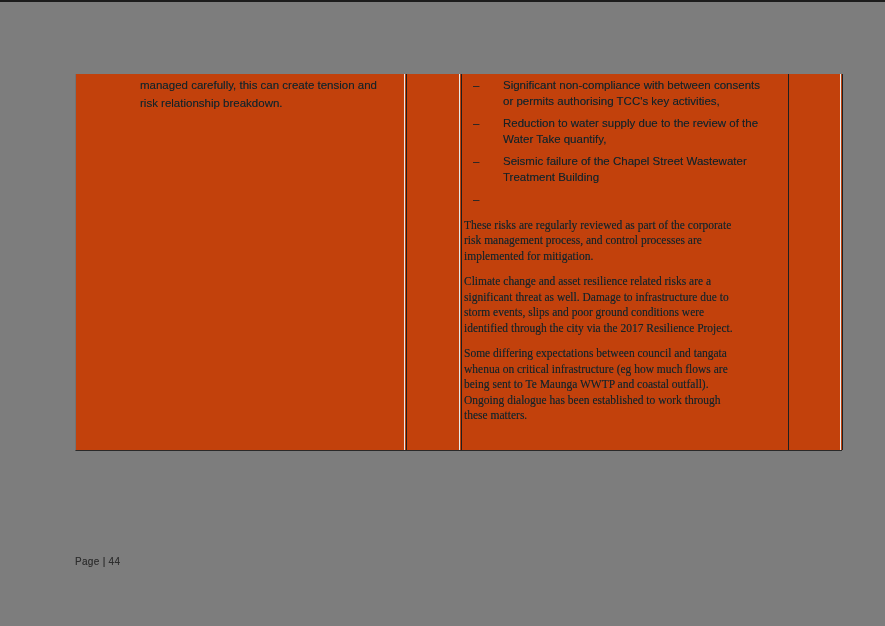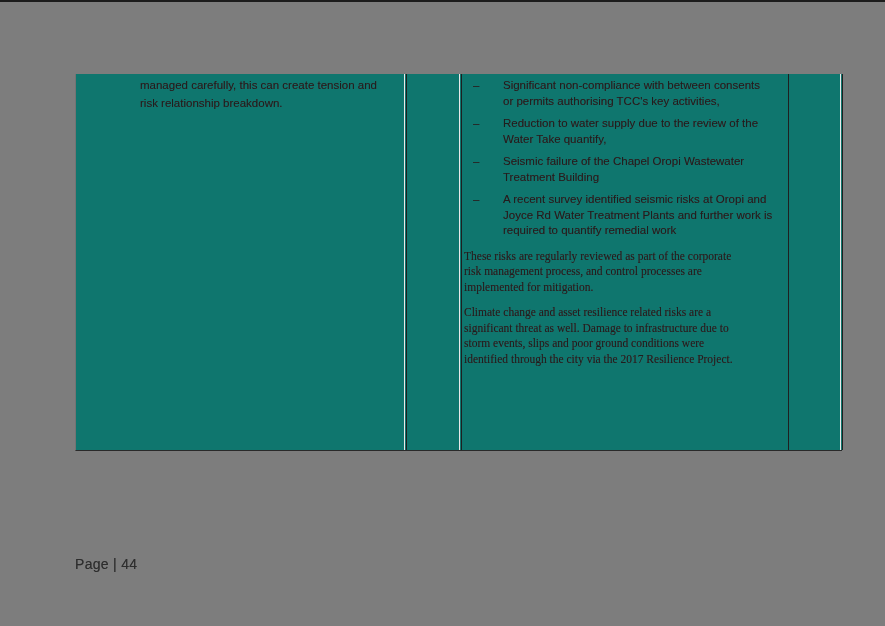--- a/index.html
+++ b/index.html
@@ -14,21 +14,21 @@
   .top-edge {
     position:absolute; top:0; left:0;
     width:885px; height:2px;
     background:#1c1c1c;
   }
   
   .doc-table {
     position:absolute;
     left:75px; top:74px;
     width:767px; height:377px;
-    background:#0f766e;
+    background:#c2410c;
     border-left:1px solid #737373;
     border-bottom:1px solid #2a2a2a;
     box-sizing:border-box;
   }
   .vline {
     position:absolute; top:0; bottom:0;
     width:1px; background:#1f1f1f;
   }
   .vline.hl::before {
     content:""; position:absolute;
@@ -63,21 +63,21 @@
   .bullet .btext { flex:none; white-space:pre; }
   .para {
     margin:10px 0 0 1px;
     white-space:pre;
     font-family:Liberation Serif, serif;
   }
   .para:first-of-type { margin-top:10px; }
   .footer {
     position:absolute;
     left:75px; top:556px;
-    font-size:14px;
+    font-size:10px;
     color:#2d2d2d;
     letter-spacing:0.3px;
     text-shadow:0 0 0.6px #555;
   }
 </style>
 </head>
 <body>
 
 <div>
 
@@ -102,37 +102,39 @@
       </div>
 
       <div class="bullet">
         <span class="dash txt">–</span>
         <span class="btext txt">Reduction to water supply due to the review of the
 Water Take quantify,</span>
       </div>
 
       <div class="bullet">
         <span class="dash txt">–</span>
-        <span class="btext txt">Seismic failure of the Chapel Oropi Wastewater
+        <span class="btext txt">Seismic failure of the Chapel Street Wastewater
 Treatment Building</span>
       </div>
 
       <div class="bullet">
         <span class="dash txt">–</span>
-        <span class="btext txt">A recent survey identified seismic risks at Oropi and
-Joyce Rd Water Treatment Plants and further work is
-required to quantify remedial work</span>
       </div>
 
       <div class="para txt">These risks are regularly reviewed as part of the corporate
 risk management process, and control processes are
 implemented for mitigation.</div>
       <div class="para txt">Climate change and asset resilience related risks are a
 significant threat as well. Damage to infrastructure due to
 storm events, slips and poor ground conditions were
 identified through the city via the 2017 Resilience Project.</div>
+      <div class="para txt">Some differing expectations between council and tangata
+whenua on critical infrastructure (eg how much flows are
+being sent to Te Maunga WWTP and coastal outfall).
+Ongoing dialogue has been established to work through
+these matters.</div>
 
     </div>
   </div>
 
   <div class="footer">Page | 44</div>
 
 </div>
 
 </body></html>

